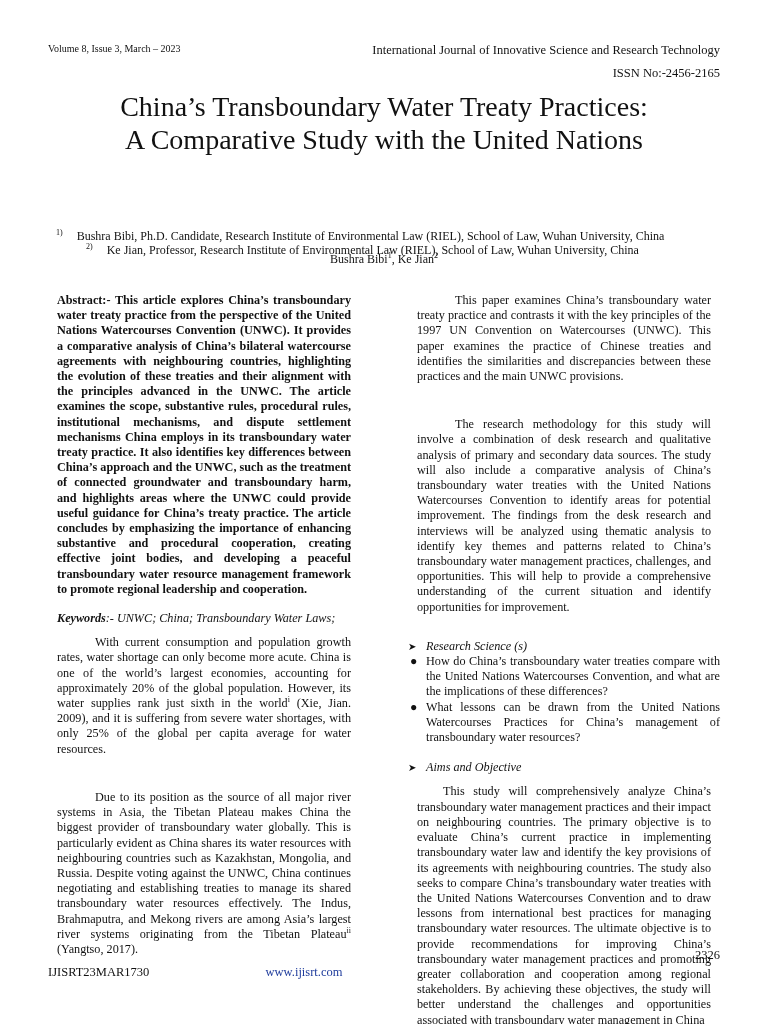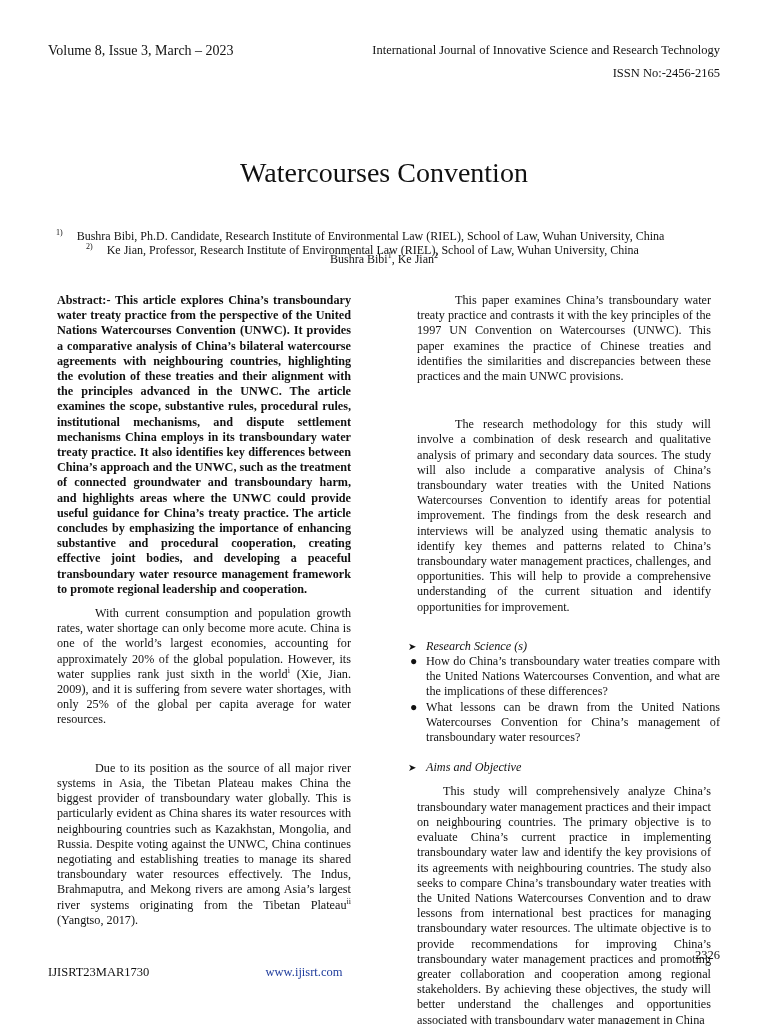--- a/index.html
+++ b/index.html
@@ -1,21 +1,21 @@
 <!DOCTYPE html>
 <html><head>
 <meta charset="utf-8">
 <style>
   html, body { margin: 0; padding: 0; background: #ffffff; }
   body {
     width: 768px; height: 1024px; position: relative; overflow: hidden;
     font-family: "Liberation Serif", "DejaVu Serif", serif;
     color: #111;
   }
-  .hdr-left { position: absolute; left: 48px; top: 43px; font-size: 14px; }
+  .hdr-left { position: absolute; left: 48px; top: 43px; font-size: 10px; }
   .hdr-right { position: absolute; right: 48px; top: 43px; font-size: 12.5px; text-align: right; }
   .hdr-issn { position: absolute; right: 48px; top: 66px; font-size: 12.5px; }
   .title {
     position: absolute; left: 40px; width: 688px; top: 90px;
     text-align: center; font-size: 28px; line-height: 33px; margin: 0; font-weight: normal;
   }
   .authors { position: absolute; left: 0; width: 768px; top: 212px; text-align: center; font-size: 12px; margin-top: 40px; }
   .aff { position: absolute; font-size: 12px; white-space: nowrap; }
   .aff sup { font-size: 8px; margin-right: 14px; }
   .col { position: absolute; width: 312px; font-size: 12.2px; line-height: 15.2px; }
@@ -40,55 +40,55 @@
   sup { font-size: 8px; line-height: 0; }
 </style>
 </head>
 <body>
 
 <div class="hdr-left">Volume 8, Issue 3, March – 2023</div>
 <div class="hdr-right">International Journal of Innovative Science and Research Technology</div>
 <div class="hdr-issn">ISSN No:-2456-2165</div>
 
 <h1 class="title">
-  <br>
-  <br>
-  <span>Watercourses Convention</span>
+  <span>China’s Transboundary Water Treaty Practices:</span><br>
+  <span>A Comparative Study with the United Nations</span><br>
 </h1>
 
 <div class="authors">
   <span>Bushra Bibi</span><sup>1</sup><span>, </span><span>Ke Jian</span><sup>2</sup>
 </div>
 
 <div class="aff" style="left:56px; top:229px;">
   <sup>1)</sup><span>Bushra Bibi, Ph.D. Candidate, Research Institute of Environmental Law (RIEL), School of Law, Wuhan University, China</span>
 </div>
 <div class="aff" style="left:86px; top:243px;">
   <sup>2)</sup><span>Ke Jian, Professor, Research Institute of Environmental Law (RIEL), School of Law, Wuhan University, China</span>
 </div>
 
 <div class="col col-left">
   <p class="abstract">Abstract:- This article explores China’s transboundary water treaty practice from the perspective of the United Nations Watercourses Convention (UNWC). It provides a comparative analysis of China’s bilateral watercourse agreements with neighbouring countries, highlighting the evolution of these treaties and their alignment with the principles advanced in the UNWC. The article examines the scope, substantive rules, procedural rules, institutional mechanisms, and dispute settlement mechanisms China employs in its transboundary water treaty practice. It also identifies key differences between China’s approach and the UNWC, such as the treatment of connected groundwater and transboundary harm, and highlights areas where the UNWC could provide useful guidance for China’s treaty practice. The article concludes by emphasizing the importance of enhancing substantive and procedural cooperation, creating effective joint bodies, and developing a peaceful transboundary water resource management framework to promote regional leadership and cooperation.</p>
+  <p class="keywords"><b>Keywords</b><span>:- UNWC; China; Transboundary Water Laws;</span></p>
   <p class="indent"><span>With current consumption and population growth rates, water shortage can only become more acute. China is one of the world’s largest economies, accounting for approximately 20% of the global population. However, its water supplies rank just sixth in the world</span><sup>i</sup><span> (Xie, Jian. 2009), and it is suffering from severe water shortages, with only 25% of the global per capita average for water resources.</span></p>
   <div class="gap"></div>
   <p class="indent"><span>Due to its position as the source of all major river systems in Asia, the Tibetan Plateau makes China the biggest provider of transboundary water globally. This is particularly evident as China shares its water resources with neighbouring countries such as Kazakhstan, Mongolia, and Russia. Despite voting against the UNWC, China continues negotiating and establishing treaties to manage its shared transboundary water resources effectively. The Indus, Brahmaputra, and Mekong rivers are among Asia’s largest river systems originating from the Tibetan Plateau</span><sup>ii</sup><span> (Yangtso, 2017).</span></p>
 </div>
 
 <div class="col col-right">
   <p class="indent">This paper examines China’s transboundary water treaty practice and contrasts it with the key principles of the 1997 UN Convention on Watercourses (UNWC). This paper examines the practice of Chinese treaties and identifies the similarities and discrepancies between these practices and the main UNWC provisions.</p>
   <div class="gap"></div>
   <p class="indent">The research methodology for this study will involve a combination of desk research and qualitative analysis of primary and secondary data sources. The study will also include a comparative analysis of China’s transboundary water treaties with the United Nations Watercourses Convention to identify areas for potential improvement. The findings from the desk research and interviews will be analyzed using thematic analysis to identify key themes and patterns related to China’s transboundary water management practices, challenges, and opportunities. This will help to provide a comprehensive understanding of the current situation and identify opportunities for improvement.</p>
   <div class="gap"></div>
   <div class="sub-h">
     <span class="arrow">➤</span>
       <span>Research Science (s)</span>
   </div>
   <ul class="q">
     <li><span class="dot">●</span><span>How do China’s transboundary water treaties compare with the United Nations Watercourses Convention, and what are the implications of these differences?</span></li>
-    <li><span class="dot">●</span><span>What lessons can be drawn from the United Nations Watercourses Convention for China’s management of transboundary water resources?</span></li>
+    <li><span class="dot">●</span><span>What lessons can be drawn from the United Nations Watercourses Practices for China’s management of transboundary water resources?</span></li>
   </ul>
   <div class="gap"></div>
   <div class="sub-h">
     <span class="arrow">➤</span>
       <span>Aims and Objective</span>
   </div>
   <p class="indent" style="text-indent:26px;">This study will comprehensively analyze China’s transboundary water management practices and their impact on neighbouring countries. The primary objective is to evaluate China’s current practice in implementing transboundary water law and identify the key provisions of its agreements with neighbouring countries. The study also seeks to compare China’s transboundary water treaties with the United Nations Watercourses Convention and to draw lessons from international best practices for managing transboundary water resources. The ultimate objective is to provide recommendations for improving China’s transboundary water management practices and promoting greater collaboration and cooperation among regional stakeholders. By achieving these objectives, the study will better understand the challenges and opportunities associated with transboundary water management in China</p>
 </div>
 
 <div class="footer-id">IJISRT23MAR1730</div>

